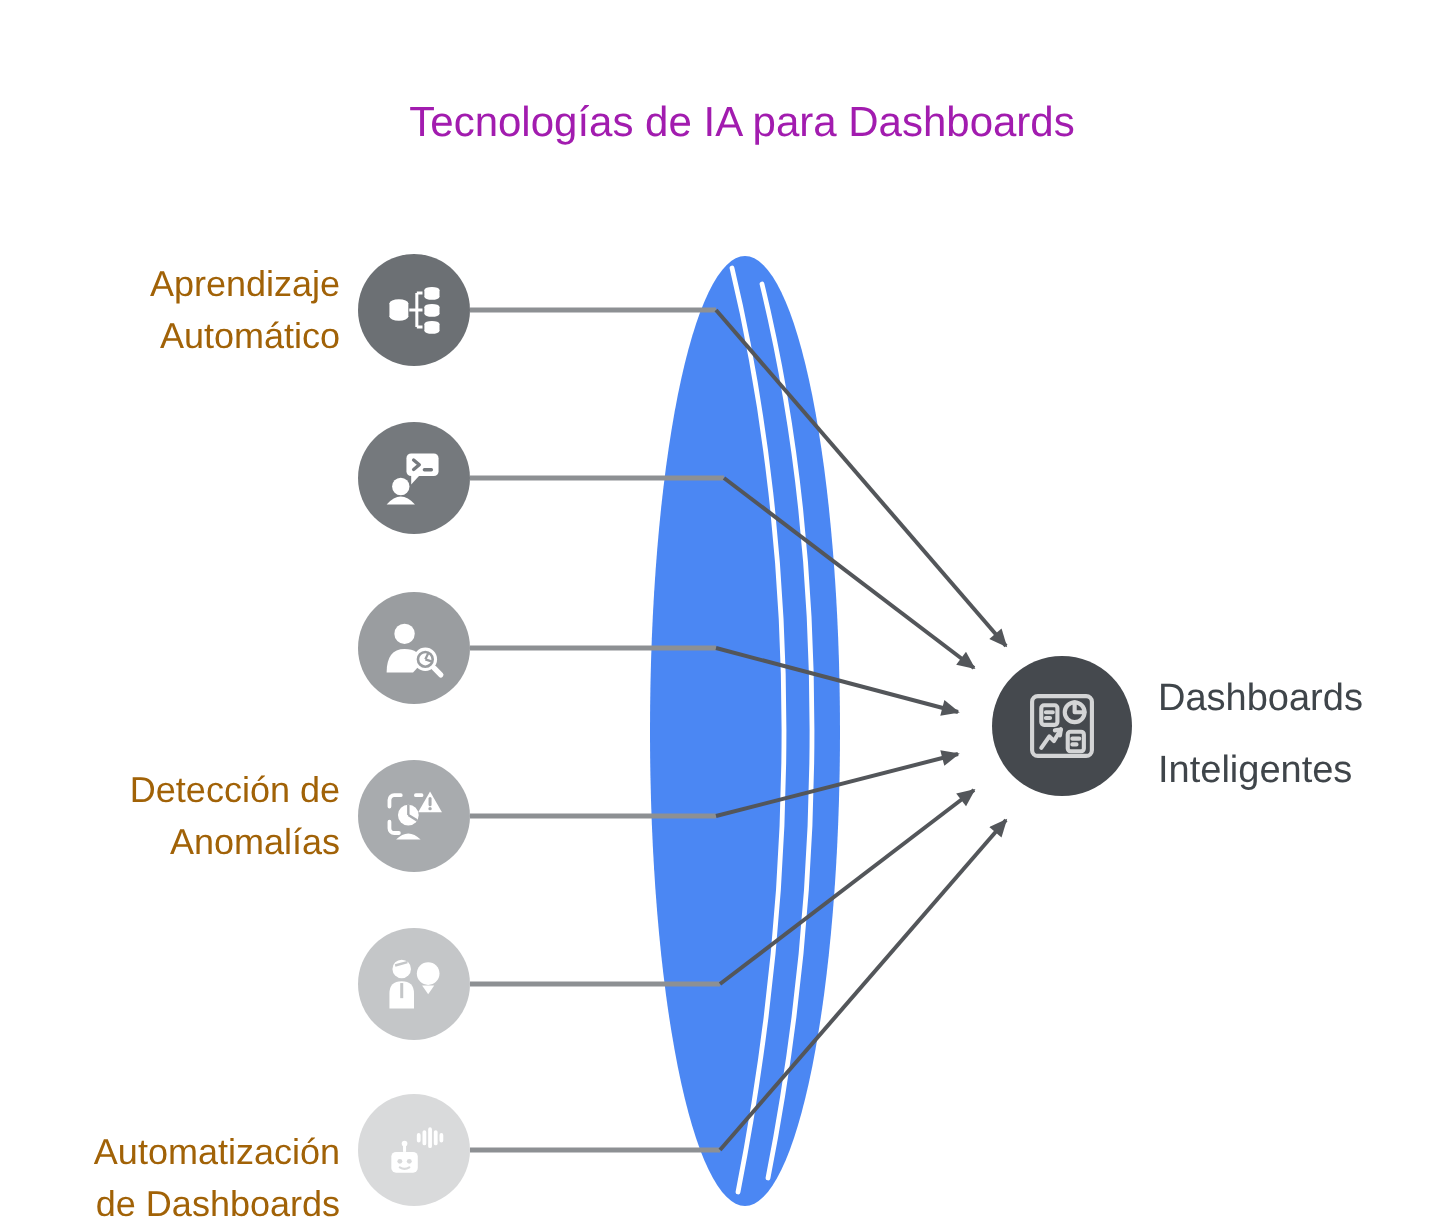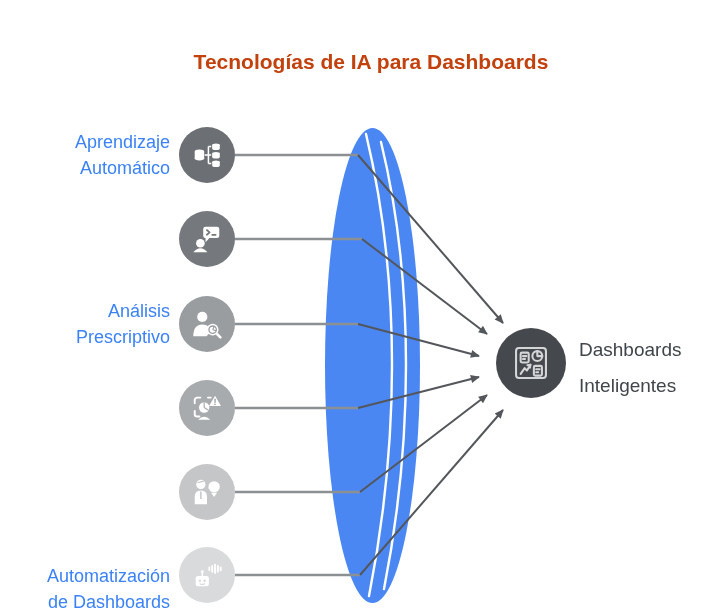--- a/index.html
+++ b/index.html
@@ -2,29 +2,29 @@
 <html><head>
 <meta charset="utf-8">
 <style>
   html,body{margin:0;padding:0;background:#ffffff;}
   .canvas{
     position:relative;width:720px;height:614px;background:#ffffff;
     font-family:"Liberation Sans",sans-serif;overflow:hidden;
   }
   .title{
     position:absolute;left:121px;top:50px;width:500px;text-align:center;
-    font-size:21px;font-weight:bold;color:#c2410c;
+    font-size:21px;font-weight:normal;color:#a21caf;
   }
   .overlay{position:absolute;left:0;top:0;}
   .conn-h{stroke:#8d9093;stroke-width:2.6;}
   .conn-d{stroke:#53565a;stroke-width:2;}
   .white-arc{stroke:#ffffff;stroke-width:2.4;fill:none;stroke-linecap:round;}
   .item-label{
     position:absolute;left:10px;width:160px;text-align:right;
-    font-size:18px;line-height:26px;color:#3b82f6;white-space:pre-line;
+    font-size:18px;line-height:26px;color:#a16207;white-space:pre-line;
     transform:translateY(-50%);
   }
   .node{
     position:absolute;width:56px;height:56px;border-radius:50%;
     display:flex;align-items:center;justify-content:center;
   }
   .target-node{
     position:absolute;left:496px;top:328px;width:70px;height:70px;border-radius:50%;
     display:flex;align-items:center;justify-content:center;
   }
@@ -72,22 +72,22 @@
     <g>
       <line class="conn-h" x1="235" y1="575" x2="360" y2="575"></line>
       <line class="conn-d" x1="360" y1="575" x2="503" y2="410" marker-end="url(#ah)"></line>
     </g>
   </svg>
 
   <div class="title">Tecnologías de IA para Dashboards</div>
 
   <div class="item-label" style="top:155px">Aprendizaje
 Automático</div>
-  <div class="item-label" style="top:324px">Análisis
-Prescriptivo</div>
+  <div class="item-label" style="top:408px">Detección de
+Anomalías</div>
   <div class="item-label" style="top:589px">Automatización
 de Dashboards</div>
 
   <div class="node" style="left: 179px; top: 127px; background-color: rgb(108, 112, 116);">
     <svg width="34" height="34" viewBox="0 0 36 36">
       <rect x="5" y="14.5" width="10" height="7" fill="#fff"></rect>
       <ellipse cx="10" cy="14.5" rx="5" ry="2.2" fill="#fff"></ellipse>
       <ellipse cx="10" cy="21.5" rx="5" ry="2.2" fill="#fff"></ellipse>
       <path d="M15.5 18 h4 M19.5 9 v18 M19.5 9 h3 M19.5 18 h3 M19.5 27 h3" stroke="#fff" stroke-width="1.6" fill="none"></path>
       <g fill="#fff">

